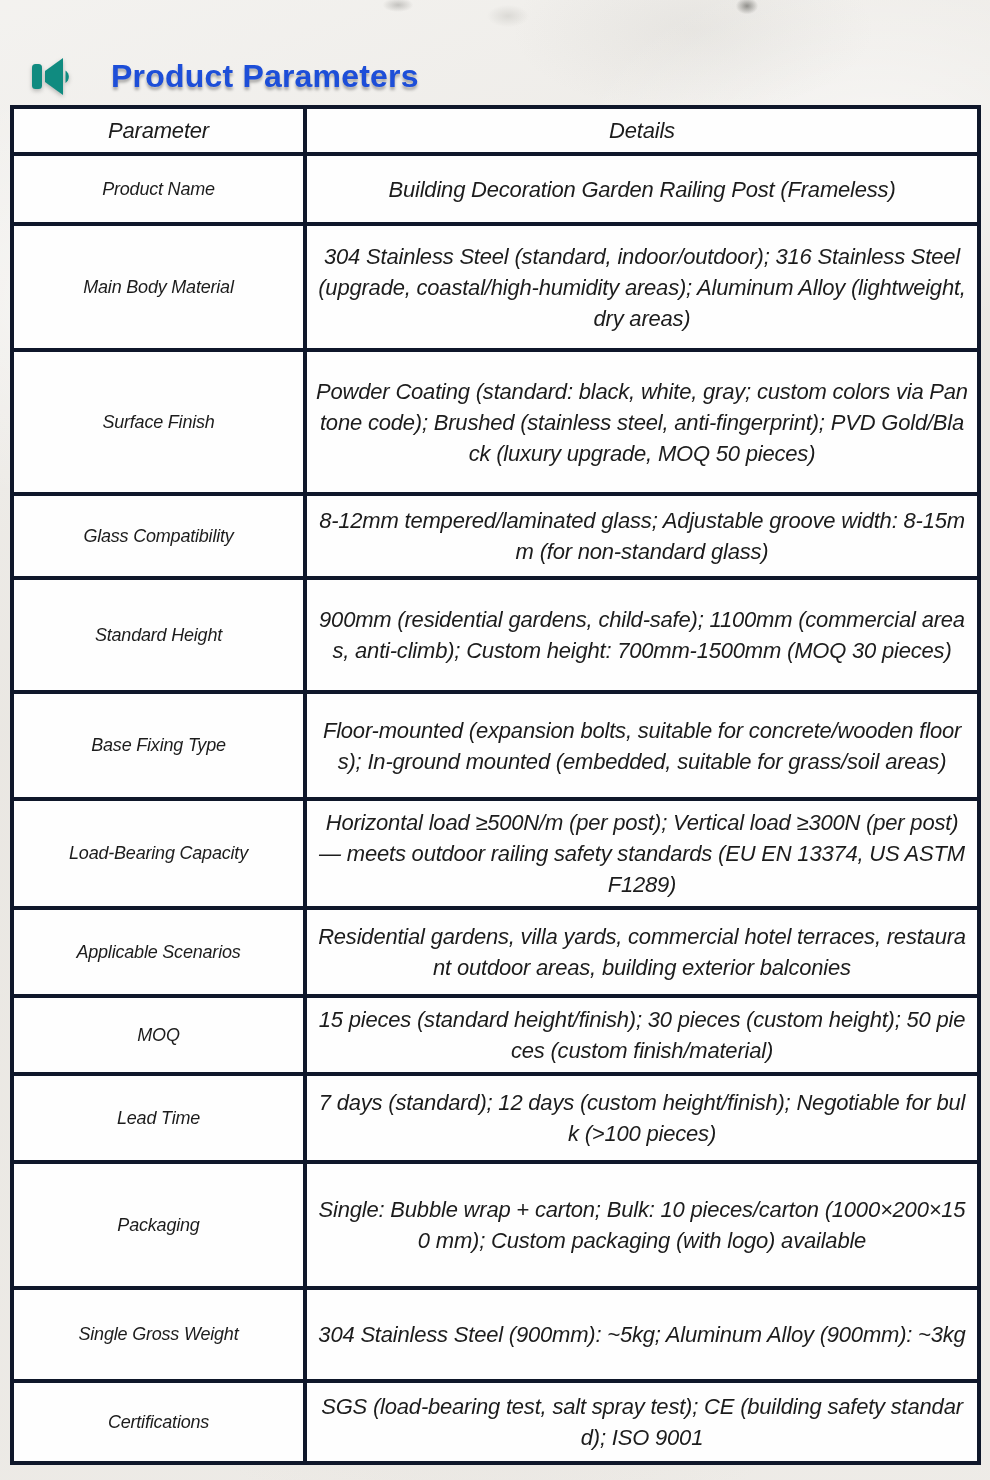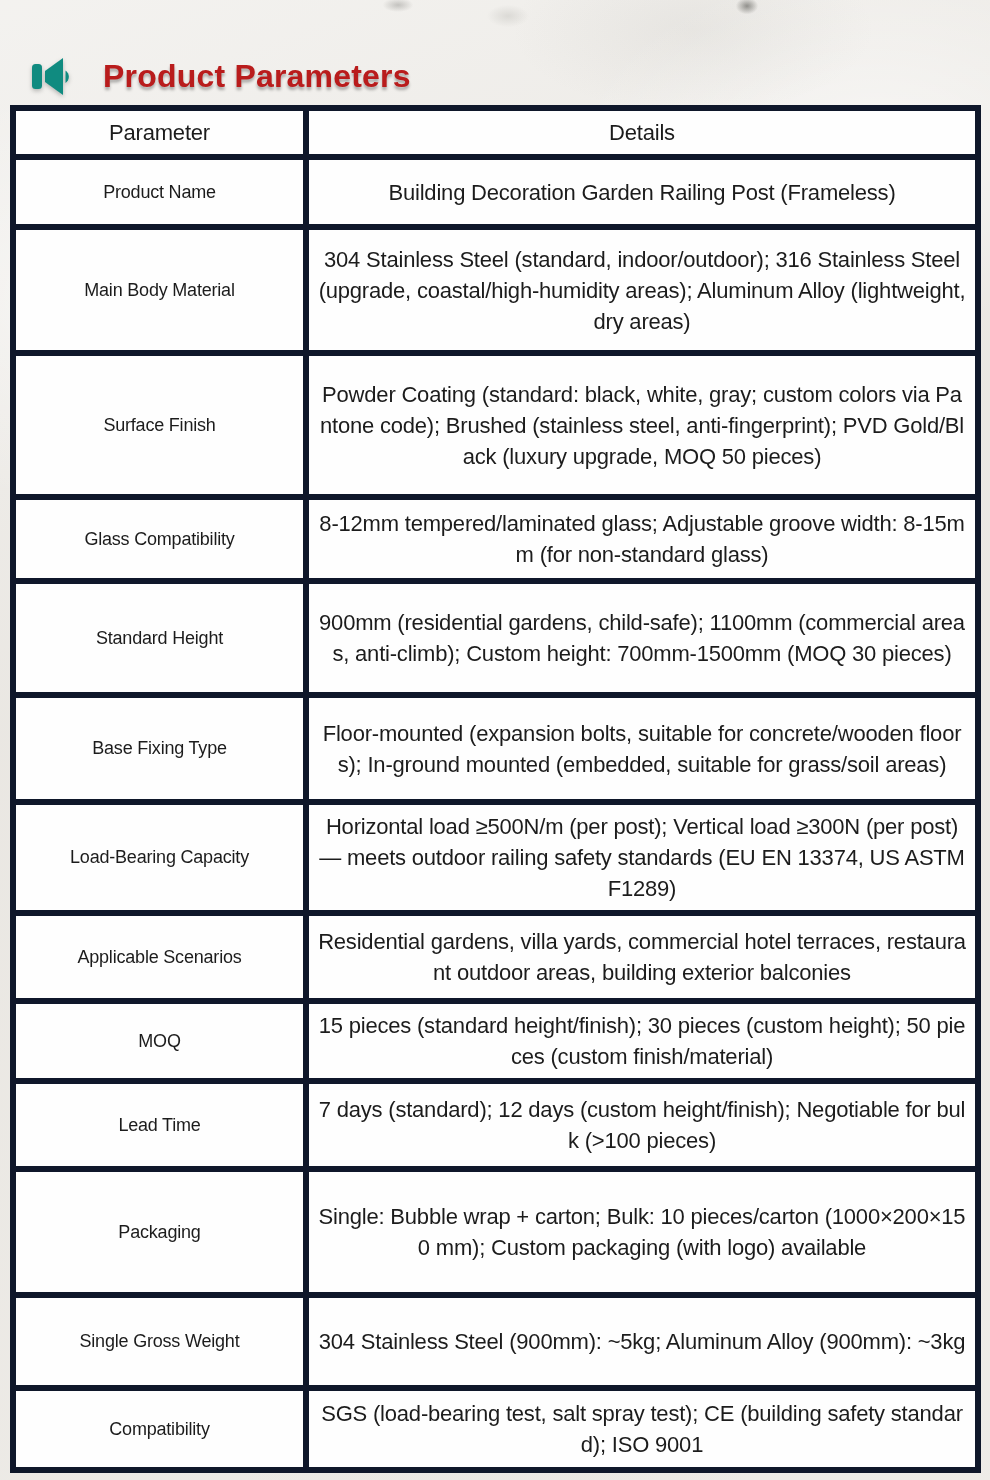--- a/index.html
+++ b/index.html
@@ -25,39 +25,40 @@
   }
   .page{position:relative;width:990px;height:1480px;}
 
   
   .hdr{
     position:absolute;left:30px;top:50px;height:52px;
     display:flex;align-items:center;gap:17px;
   }
   .hdr .icon{width:48px;height:48px;display:block;filter:drop-shadow(0 2px 2px rgba(0,0,0,0.25));}
   .hdr h1{
-    margin:8px;font-size:32px;font-weight:900;color:#b91c1c;
+    margin:16px;font-size:32px;font-weight:900;color:#1d4ed8;
     letter-spacing:0.2px;
     text-shadow:0 3px 3px rgba(0,0,0,0.30);
   }
 
   
   table.params{
     position:absolute;left:10px;top:105px;
     width:971px;
     border-collapse:collapse;
     table-layout:fixed;
     background:#fefefe;
   }
   table.params td, table.params th{
-    border:6px solid #0f172a;
+    border:4px solid #0f172a;
     vertical-align:middle;
     color:#1c1c1c;
     background:#fefefe;
     font-weight:400;
+    font-style:italic;
   }
   th.c-param, td.param{
     width:291px;
     text-align:center;
     font-size:18px;
     letter-spacing:-0.2px;
     padding:4px 6px;
   }
   th.c-details, td.details{
     text-align:center;
@@ -139,18 +140,18 @@
       </tr>
       <tr style="height:126px">
         <td class="param">Packaging</td>
         <td class="details">Single: Bubble wrap + carton; Bulk: 10 pieces/carton (1000×200×150 mm); Custom packaging (with logo) available</td>
       </tr>
       <tr style="height:93px">
         <td class="param">Single Gross Weight</td>
         <td class="details">304 Stainless Steel (900mm): ~5kg; Aluminum Alloy (900mm): ~3kg</td>
       </tr>
       <tr style="height:82px">
-        <td class="param">Compatibility</td>
+        <td class="param">Certifications</td>
         <td class="details">SGS (load-bearing test, salt spray test); CE (building safety standard); ISO 9001</td>
       </tr>
     </tbody>
   </table>
 </div>
 
 </body></html>

